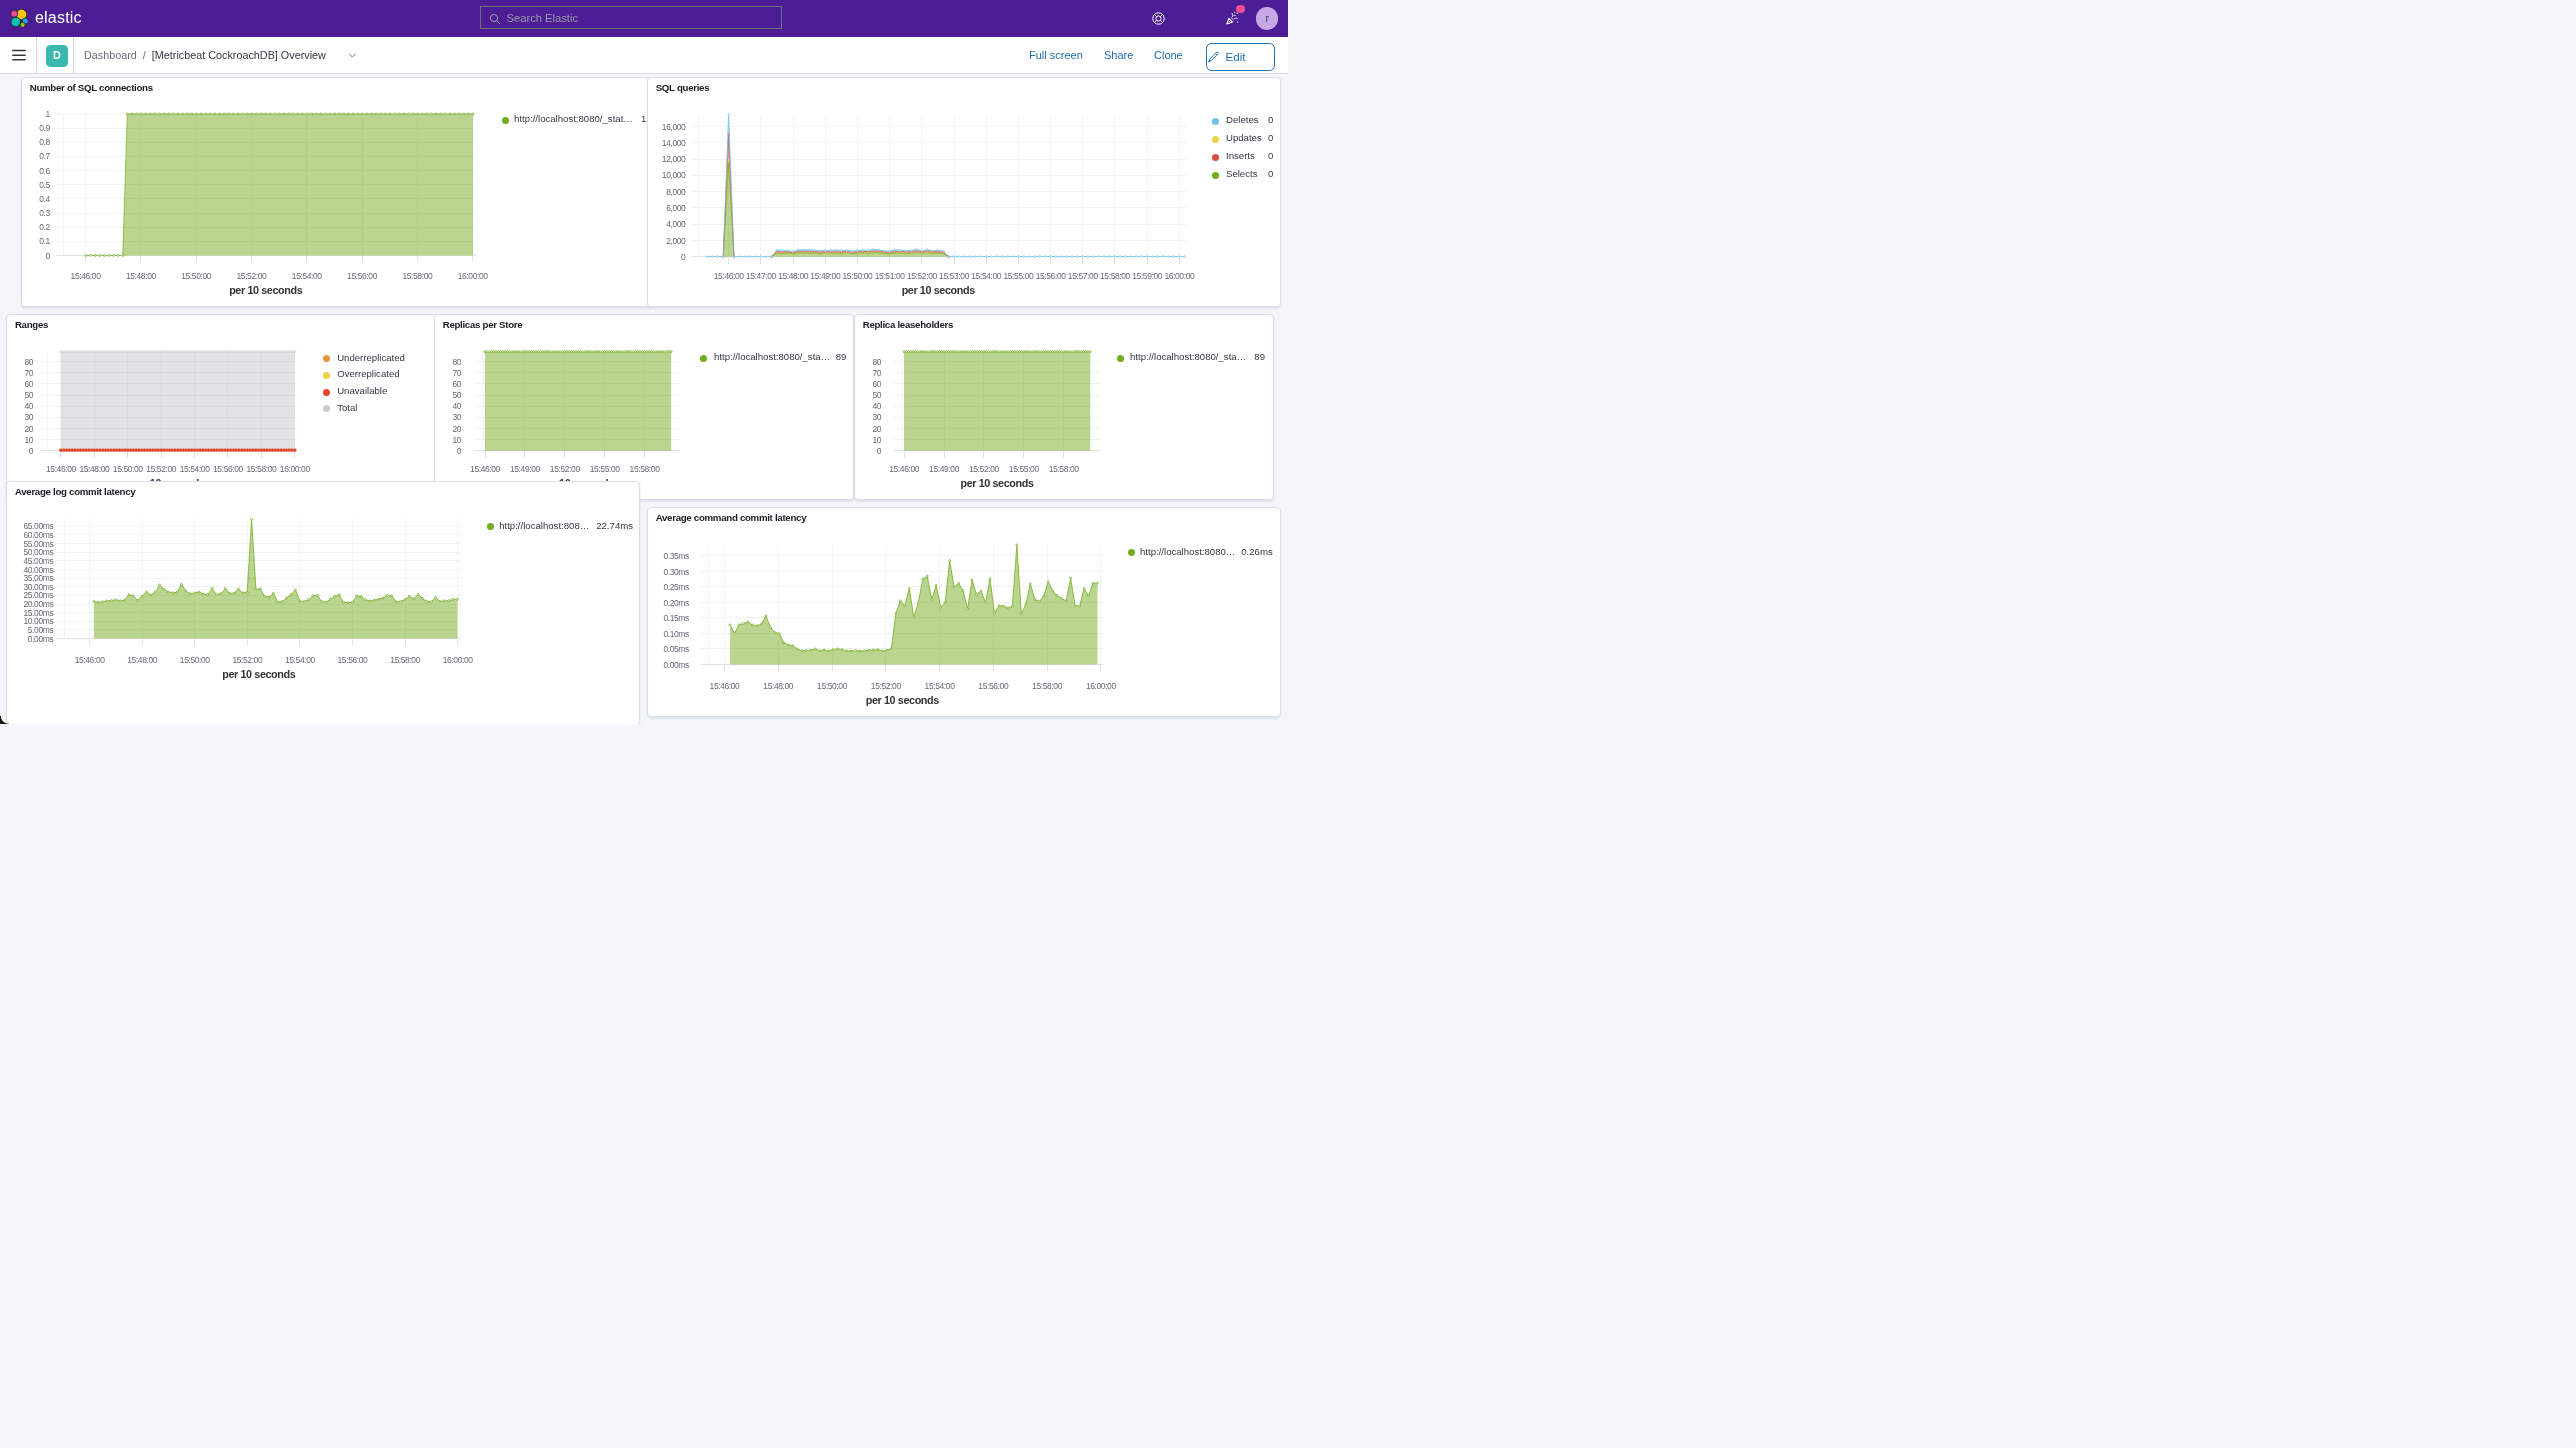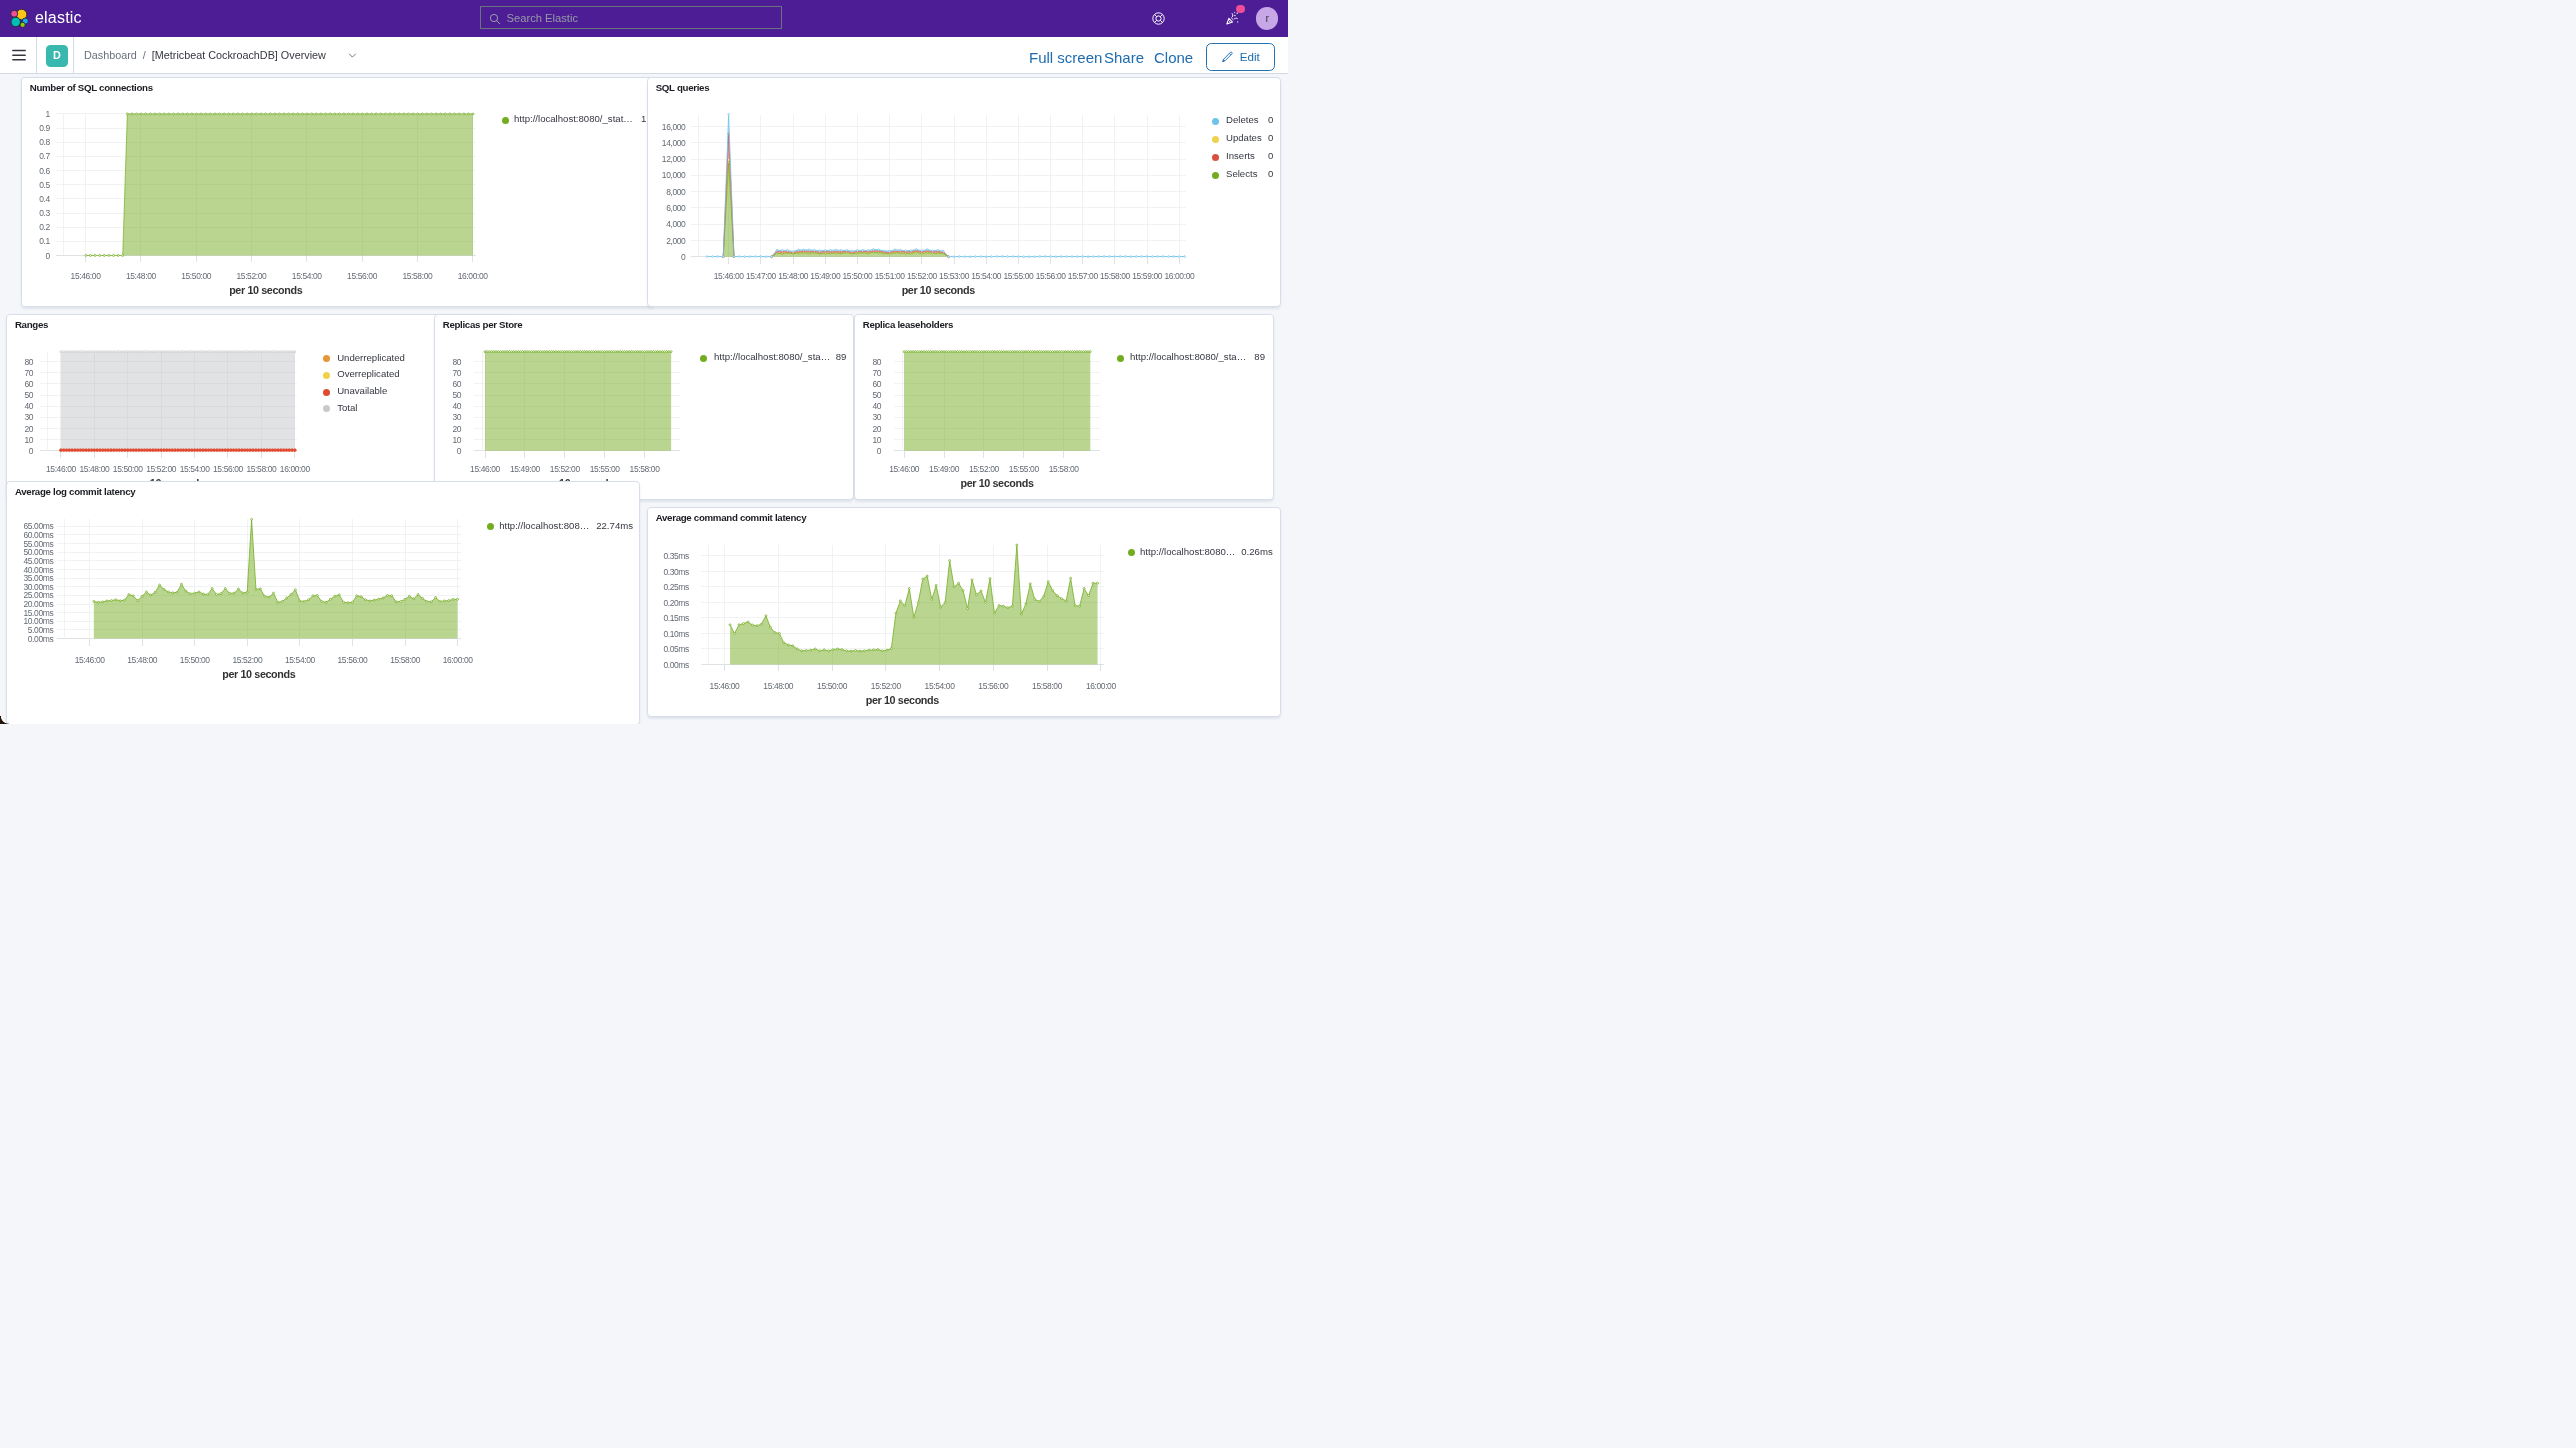--- a/index.html
+++ b/index.html
@@ -8,22 +8,22 @@
 #hdr .brand{position:absolute;left:35px;top:8.5px;color:#fff;font-size:16px;font-weight:500;letter-spacing:0.2px}
 #srch{position:absolute;left:480px;top:6.2px;width:302px;height:23px;border:0.8px solid #6c727c;border-radius:0}
 #srch span{position:absolute;left:25.5px;top:4.6px;color:#969ca6;font-size:11.2px}
 #avatar{position:absolute;left:1256px;top:7.3px;width:22.4px;height:22.4px;border-radius:50%;background:#c8a7e7;color:#3a3d45;text-align:center;line-height:22.4px;font-size:10.8px}
 #pinkdot{position:absolute;left:1236px;top:4.6px;width:8.5px;height:8.5px;border-radius:50%;background:#f04e98}
 #tbar{position:absolute;left:0;top:37px;width:100%;height:37px;background:#fff;border-bottom:0.8px solid #d3dae6}
 .vdiv{position:absolute;top:37px;width:0.8px;height:37px;background:#d3dae6}
 #dbadge{position:absolute;left:46px;top:45px;width:21.6px;height:21.6px;border-radius:4.6px;background:#38b8ae;color:#fff;text-align:center;line-height:21.6px;font-size:10.8px;font-weight:bold}
 .crumb{position:absolute;top:49px;font-size:10.8px;color:#69707d}
 .crumb b{color:#343741;font-weight:400}
-.hlink{position:absolute;top:49px;font-size:15px;color:#1d6cb0}
-#editbtn{position:absolute;left:1206px;top:43px;width:69px;height:28px;border:0.8px solid #2271b1;border-radius:5.4px;color:#1d6cb0;font-size:11.6px;text-align:center;line-height:26px;background:#fff}
+.hlink{position:absolute;top:49px;font-size:11px;color:#1d6cb0}
+#editbtn{position:absolute;left:1206px;top:43px;width:69px;height:28px;border:0.8px solid #2271b1;border-radius:5.4px;color:#1d6cb0;font-size:11.6px;text-align:left;line-height:26px;background:#fff}
 .panel{position:absolute;background:#fff;border:0.8px solid #d8dee9;border-radius:4.6px;box-shadow:0 1.5px 2.3px rgba(140,152,170,.18)}
 .ptitle{position:absolute;left:7.7px;top:4.2px;font-size:9.7px;font-weight:700;letter-spacing:-0.3px;color:#1a1c21}
 .lgd{position:absolute;width:7px;height:7px;border-radius:50%}
 .lgt{position:absolute;color:#343741;white-space:nowrap}
 .lgv{position:absolute;color:#343741;text-align:right}
 #corner{position:absolute;left:0;top:716px;width:8.5px;height:8.5px;background:radial-gradient(circle 8.5px at 8.5px 0px, rgba(0,0,0,0) 7.3px, #241408 8px)}
 </style></head>
 <body>
 <div id="page">
 <div id="hdr">

